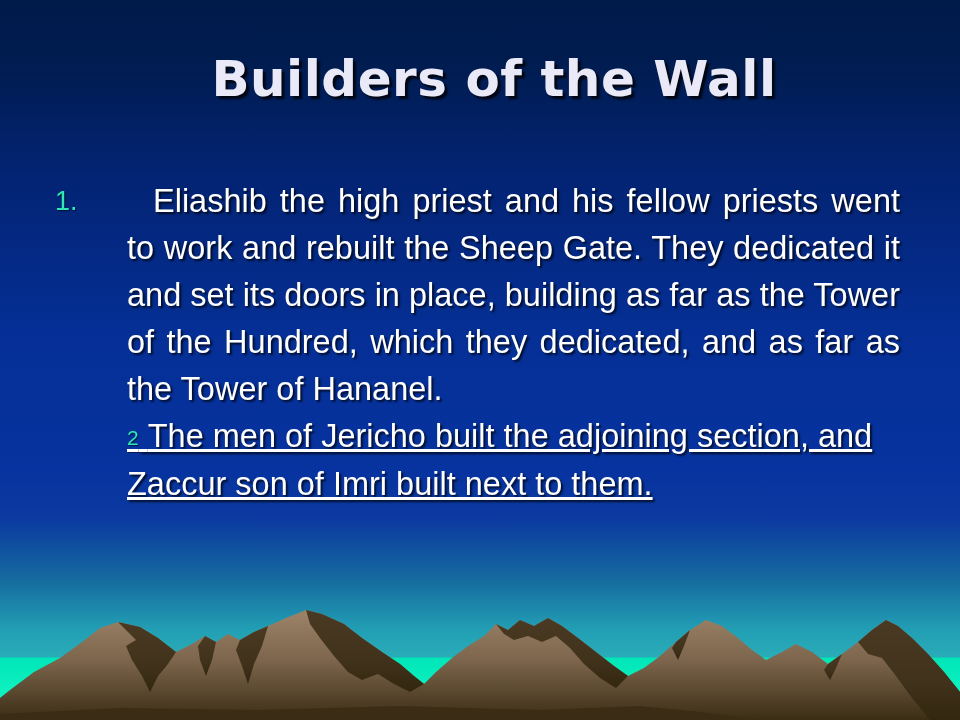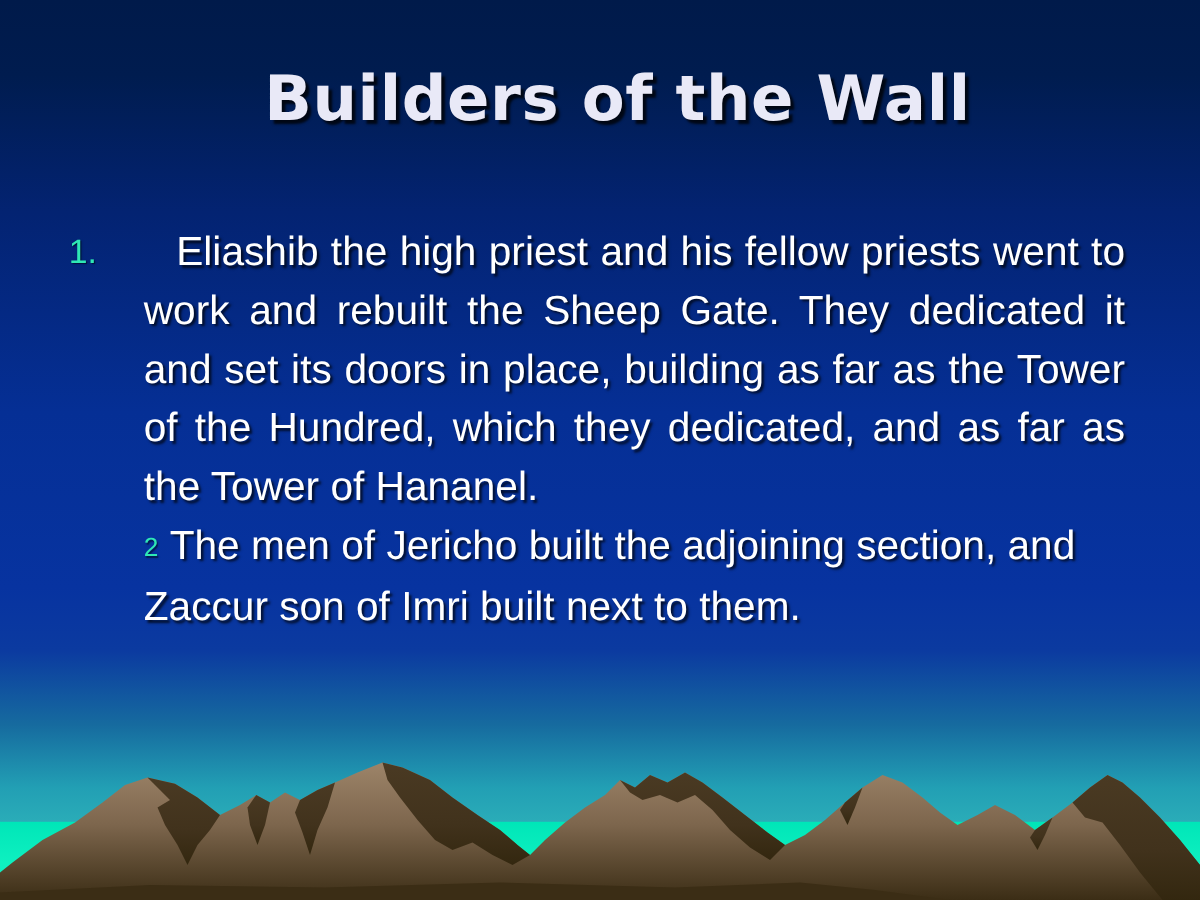--- a/index.html
+++ b/index.html
@@ -66,33 +66,34 @@
     text-shadow: 1px 1px 1px rgba(0,0,0,0.55);
   }
   .bullet-text {
     flex: 1 1 auto;
     font-size: 32.5px;
     line-height: 47px;
     color: #ffffff;
     text-shadow: 2px 2px 2px rgba(0,0,0,0.72);
     text-align: justify;
     text-justify: inter-word;
+    margin-left: 12px;
   }
   .bullet-text .lead-indent {
     display: inline-block;
     width: 26px;
   }
   .verse-num {
     font-size: 21px;
     color: #2fe8b4;
     vertical-align: 2px;
     text-shadow: 1px 1px 1px rgba(0,0,0,0.5);
   }
   .para-a { display: block; text-align: justify; }
-  .para-b { display: block; text-align: left; }
+  .para-b { display: block; text-align: left; text-decoration: underline; }
 
   
   #landscape {
     position: absolute;
     left: 0;
     bottom: 0;
     width: 960px;
     height: 140px;
   }
   #landscape svg { display: block; width: 960px; height: 140px; }

